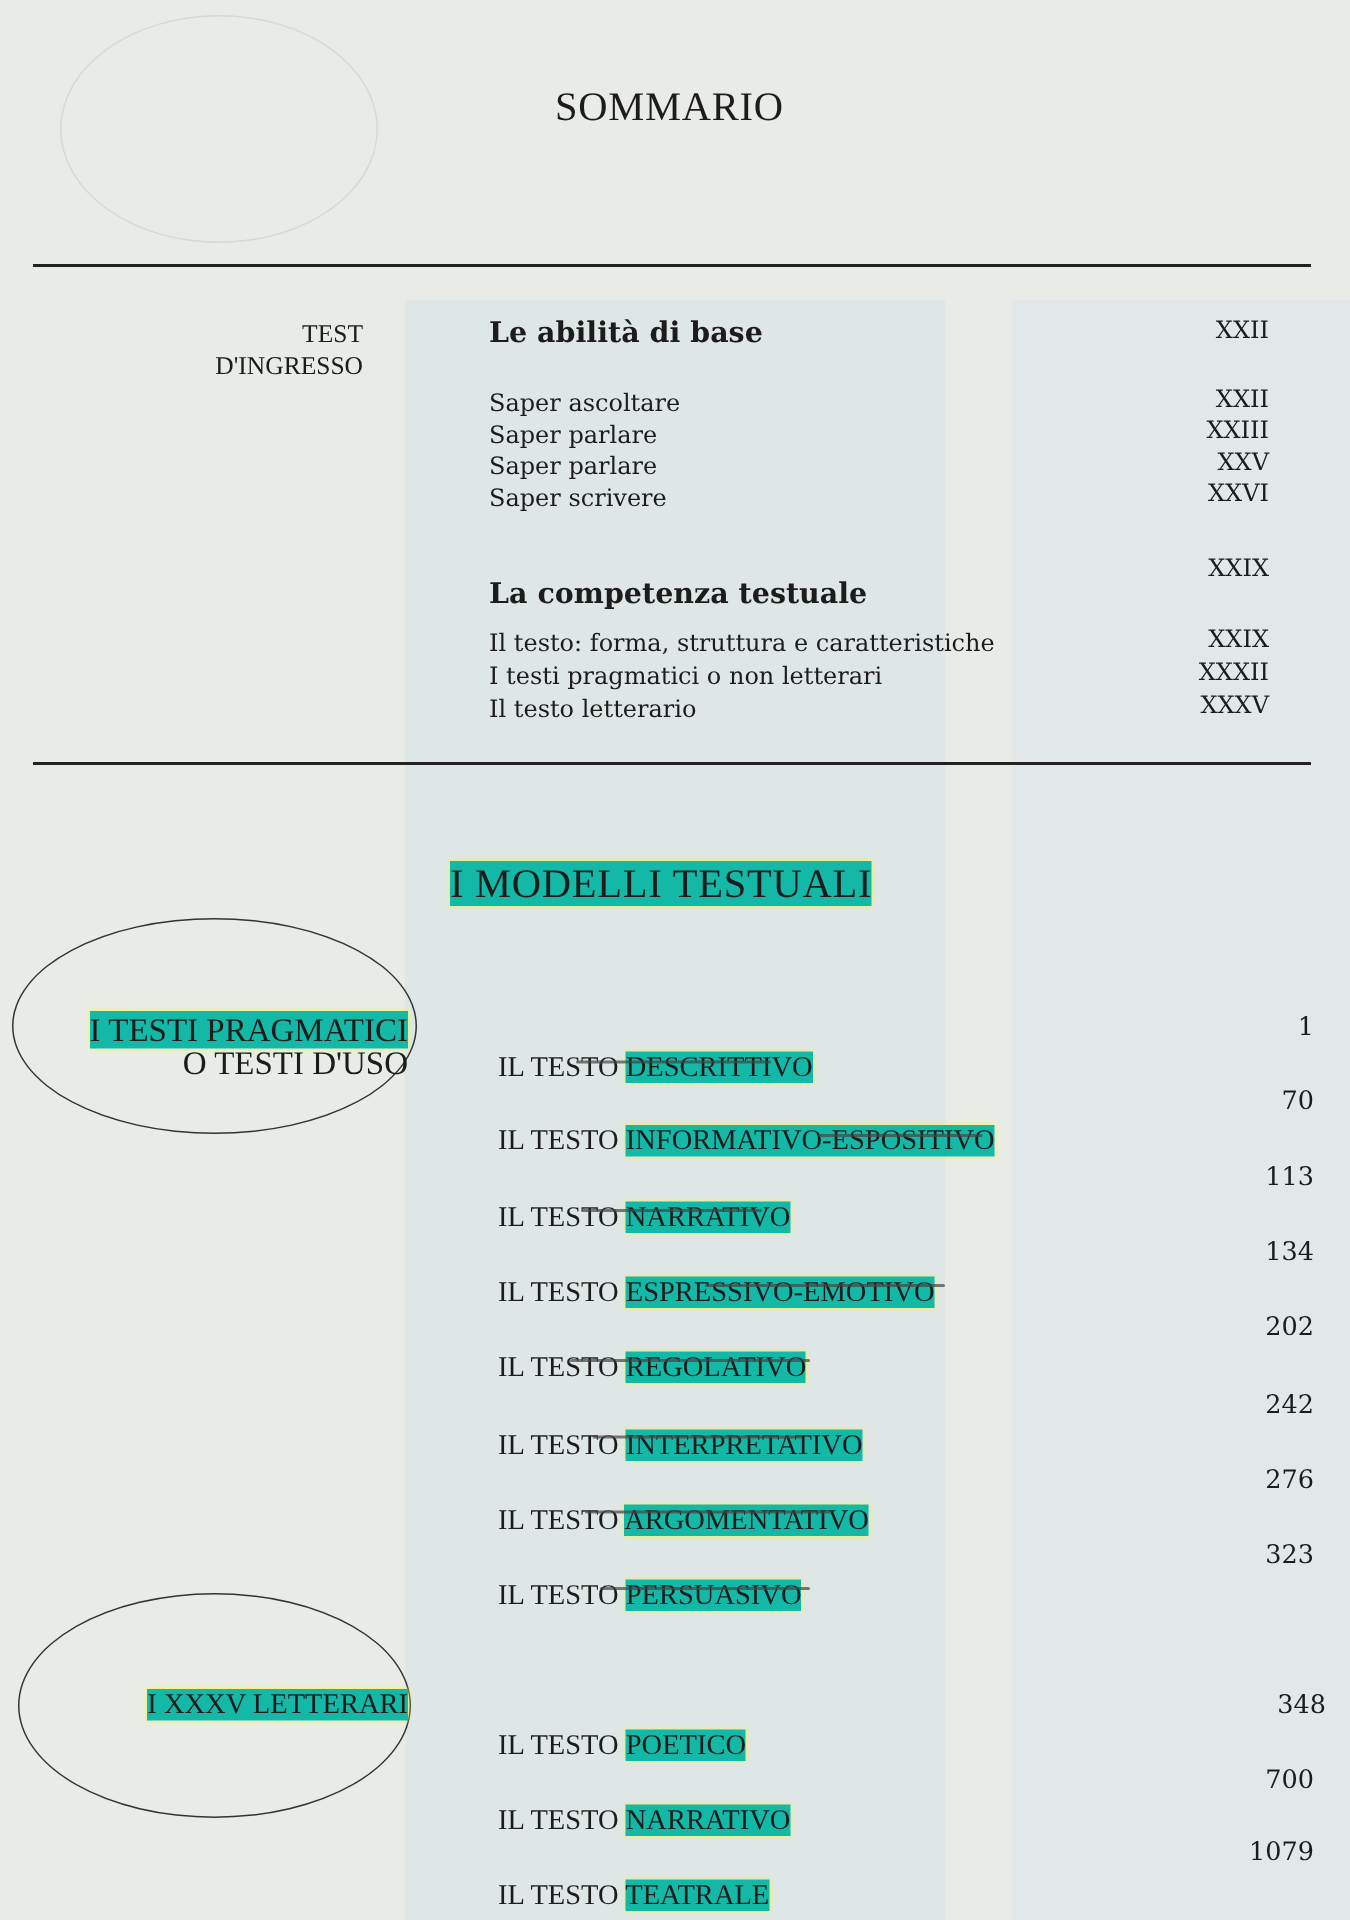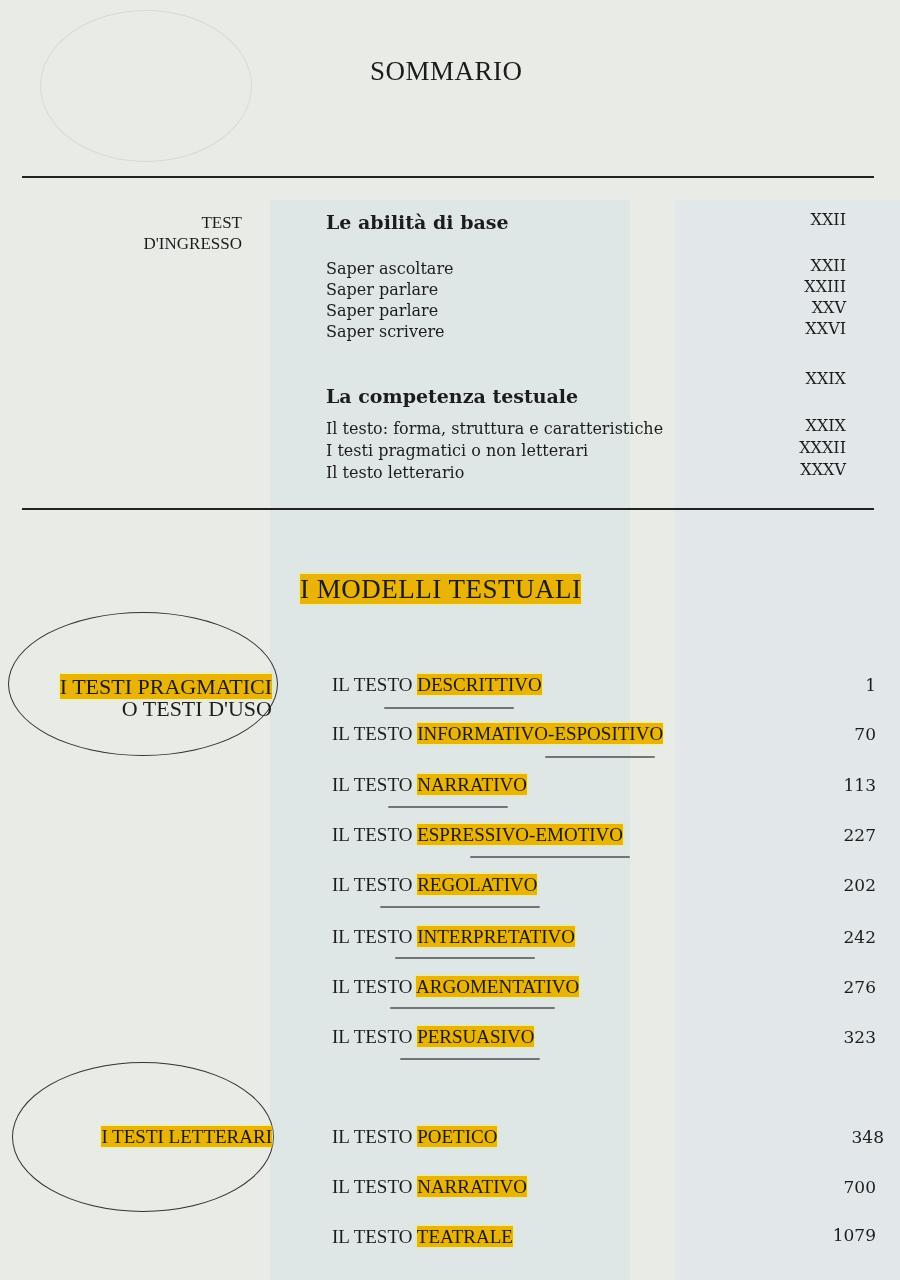--- a/index.html
+++ b/index.html
@@ -6,22 +6,22 @@
   body{width:900px;height:1280px;position:relative;overflow:hidden;
     background:#e9ece6;font-family:"DejaVu Serif","Liberation Serif",serif;color:#1c1c1c;}
   .bleed-panel{position:absolute;background:#dfe6e6;}
   .abs{position:absolute;white-space:nowrap;}
   .title{font-family:"Liberation Serif",serif;font-size:27px;letter-spacing:0.5px;}
   .rule{position:absolute;left:22px;width:852px;height:2px;background:#222;}
   .sec{font-size:17px;font-family:"Liberation Serif",serif;text-align:right;line-height:21px;}
   .bold{font-weight:bold;font-size:19px;}
   .sub{font-size:16px;line-height:21px;}
   .pg{font-size:16px;text-align:right;width:80px;}
-  .hl{background:#eab308;box-shadow:0 0 3px #f3f53a;font-family:Liberation Serif, serif;}
-  .chapter{font-size:19px;font-family:"Liberation Serif",serif;}
+  .hl{background:#14b8a6;box-shadow:0 0 3px #f3f53a;font-family:Liberation Serif, serif;}
+  .chapter{font-size:19px;font-family:"Liberation Serif",serif;margin-top:27px;}
   .chnum{font-size:17px;text-align:right;width:80px;}
   .circle{position:absolute;border:1.5px solid #333;border-radius:50%;}
   .stroke{position:absolute;height:2px;background:#444;border-radius:2px;opacity:.7;}
 </style>
 </head>
 <body>
 
 <div class="bleed-panel" style="left:270px;top:200px;width:360px;height:1080px;"></div>
 <div class="bleed-panel" style="left:675px;top:200px;width:225px;height:1080px;background:#e2e8e9;"></div>
 <div class="circle" style="left:40px;top:10px;width:210px;height:150px;border-color:#d6dad6;"></div>
@@ -82,21 +82,21 @@
 
 <div class="abs chapter" style="left:332px;top:774px;">
   <span>IL TESTO </span><span class="hl">NARRATIVO</span>
 </div>
 <div class="abs chnum" style="right:24px;top:775px;">113</div>
 <div class="stroke" style="left:388px;top:806px;width:120px;"></div>
 
 <div class="abs chapter" style="left:332px;top:824px;">
   <span>IL TESTO </span><span class="hl">ESPRESSIVO-EMOTIVO</span>
 </div>
-<div class="abs chnum" style="right:24px;top:825px;">227</div>
+<div class="abs chnum" style="right:24px;top:825px;">134</div>
 <div class="stroke" style="left:470px;top:856px;width:160px;"></div>
 
 <div class="abs chapter" style="left:332px;top:874px;">
   <span>IL TESTO </span><span class="hl">REGOLATIVO</span>
 </div>
 <div class="abs chnum" style="right:24px;top:875px;">202</div>
 <div class="stroke" style="left:380px;top:906px;width:160px;"></div>
 
 <div class="abs chapter" style="left:332px;top:926px;">
   <span>IL TESTO </span><span class="hl">INTERPRETATIVO</span>
@@ -111,21 +111,21 @@
 <div class="stroke" style="left:390px;top:1007px;width:165px;"></div>
 
 <div class="abs chapter" style="left:332px;top:1026px;">
   <span>IL TESTO </span><span class="hl">PERSUASIVO</span>
 </div>
 <div class="abs chnum" style="right:24px;top:1027px;">323</div>
 <div class="stroke" style="left:400px;top:1058px;width:140px;"></div>
 
 <div class="circle" style="left:12px;top:1062px;width:260px;height:148px;"></div>
 <div class="abs sec" style="right:628px;top:1126px;font-size:19px;">
-  <span class="hl">I TESTI LETTERARI</span>
+  <span class="hl">I XXXV LETTERARI</span>
 </div>
 
 <div class="abs chapter" style="left:332px;top:1126px;">
   <span>IL TESTO </span><span class="hl">POETICO</span>
 </div>
 <div class="abs chnum" style="right:16px;top:1127px;">348</div>
 
 <div class="abs chapter" style="left:332px;top:1176px;">
   <span>IL TESTO </span><span class="hl">NARRATIVO</span>
 </div>

